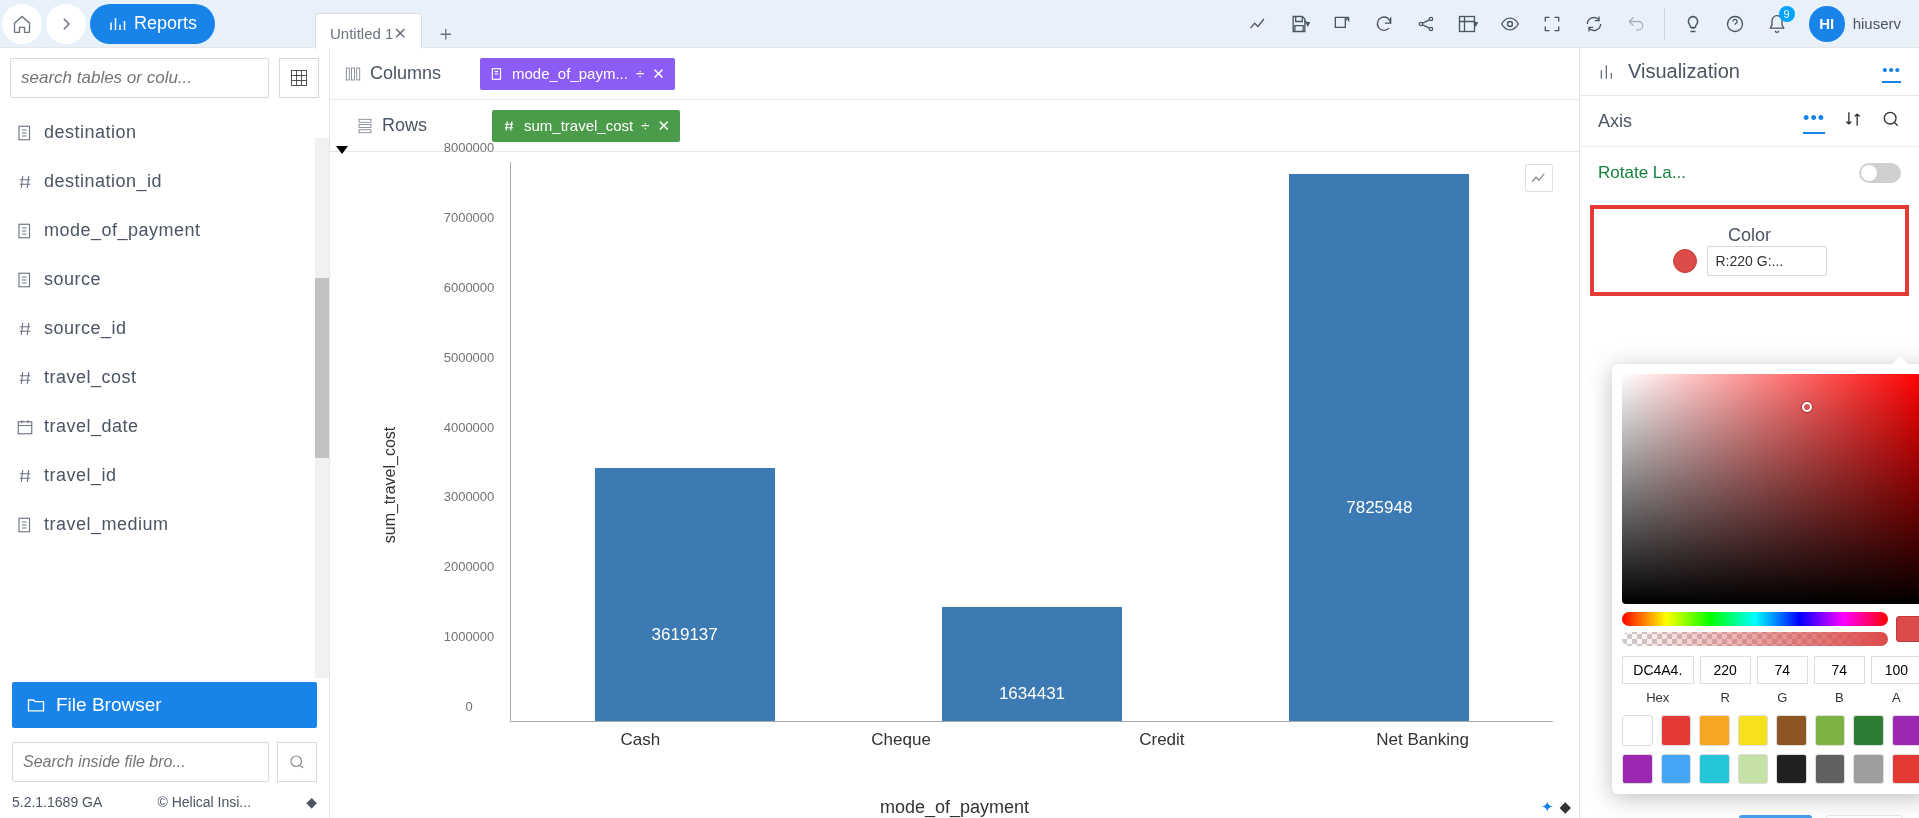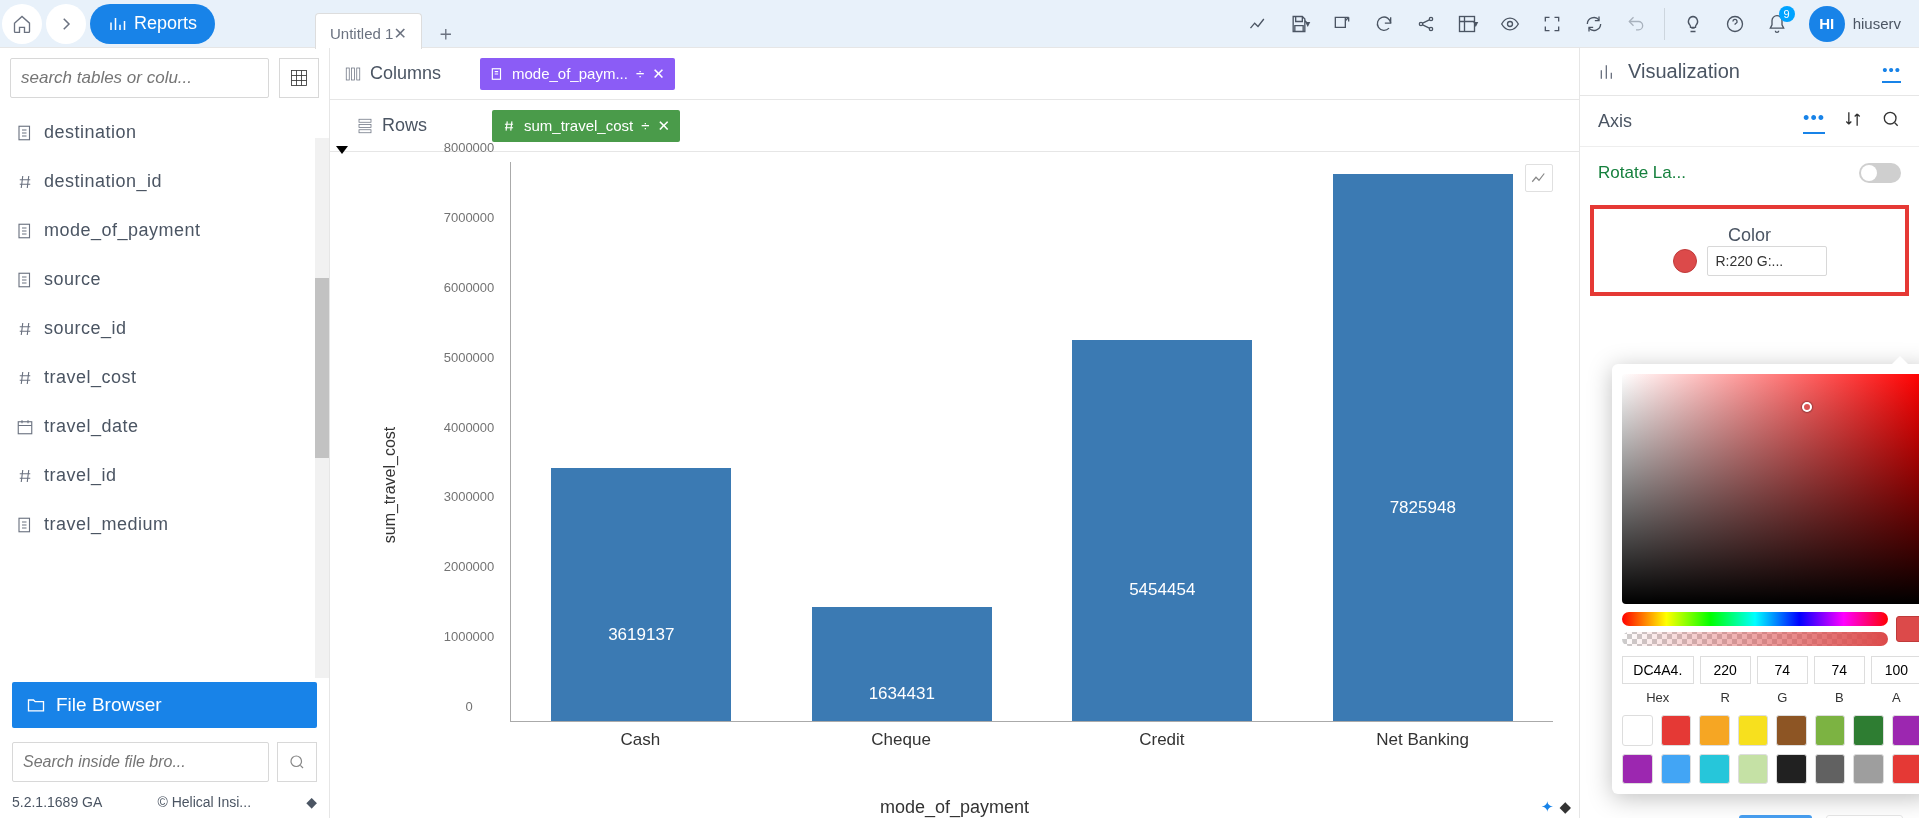--- a/index.html
+++ b/index.html
@@ -381,23 +381,20 @@
       <div class="plot">
         <div class="plotarea" id="plotarea">
 
           <div class="bars" id="bars">
               <div class="bar" style="height: 45.2392%;">
                 <div class="barlabel" style="top: 40px;">3619137</div>
               </div>
               <div class="bar" style="height: 20.4304%;">
                 <div class="barlabel" style="top: 30px;">1634431</div>
               </div>
-              <div class="bar" style="height: 68.1807%;">
-                <div class="barlabel" style="top: 60px;">5454454</div>
-              </div>
               <div class="bar" style="height: 97.8243%;">
                 <div class="barlabel" style="top: 60px;">7825948</div>
               </div>
             </div>
         <div class="ytick" style="bottom: 0%;">0</div>
             <div class="ytick" style="bottom: 12.5%;">1000000</div>
             <div class="ytick" style="bottom: 25%;">2000000</div>
             <div class="ytick" style="bottom: 37.5%;">3000000</div>
             <div class="ytick" style="bottom: 50%;">4000000</div>
             <div class="ytick" style="bottom: 62.5%;">5000000</div>

